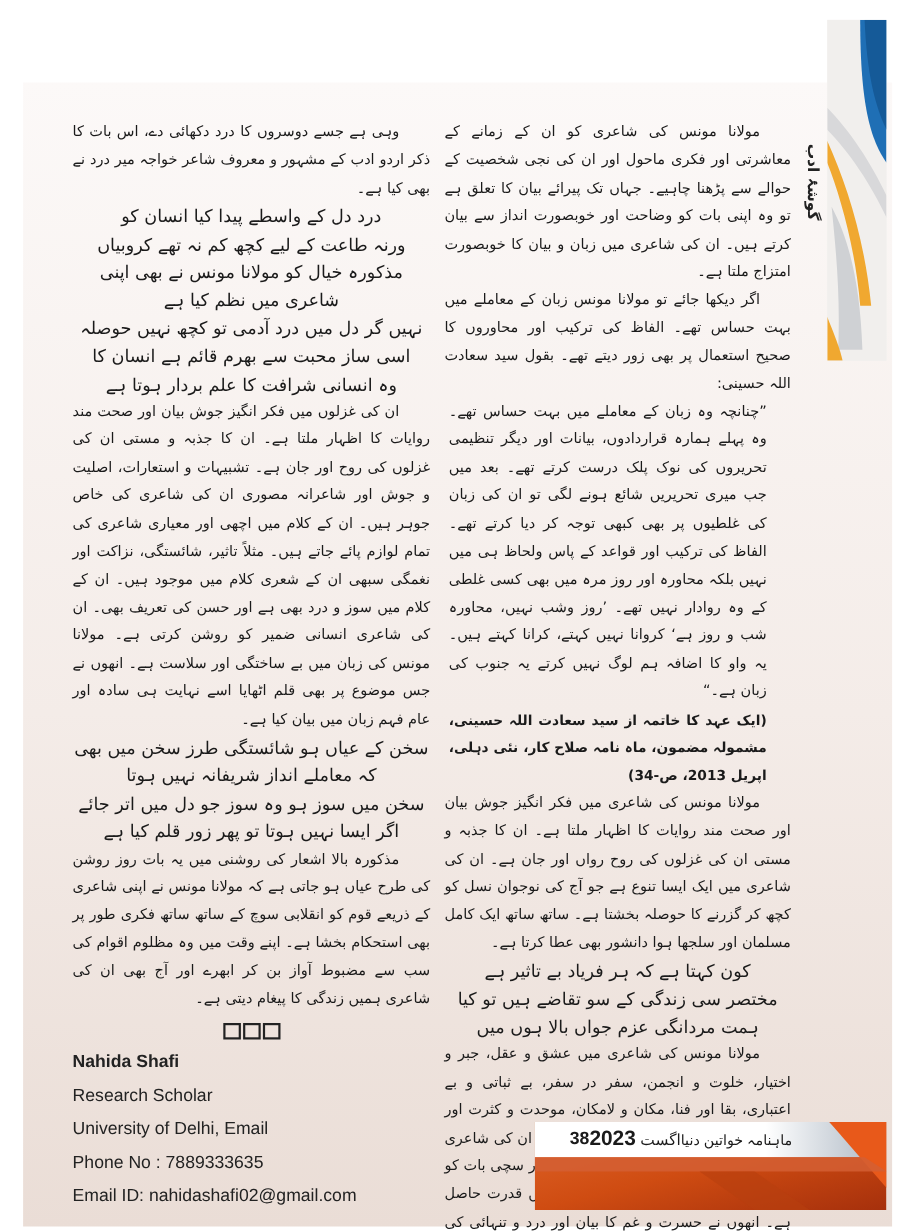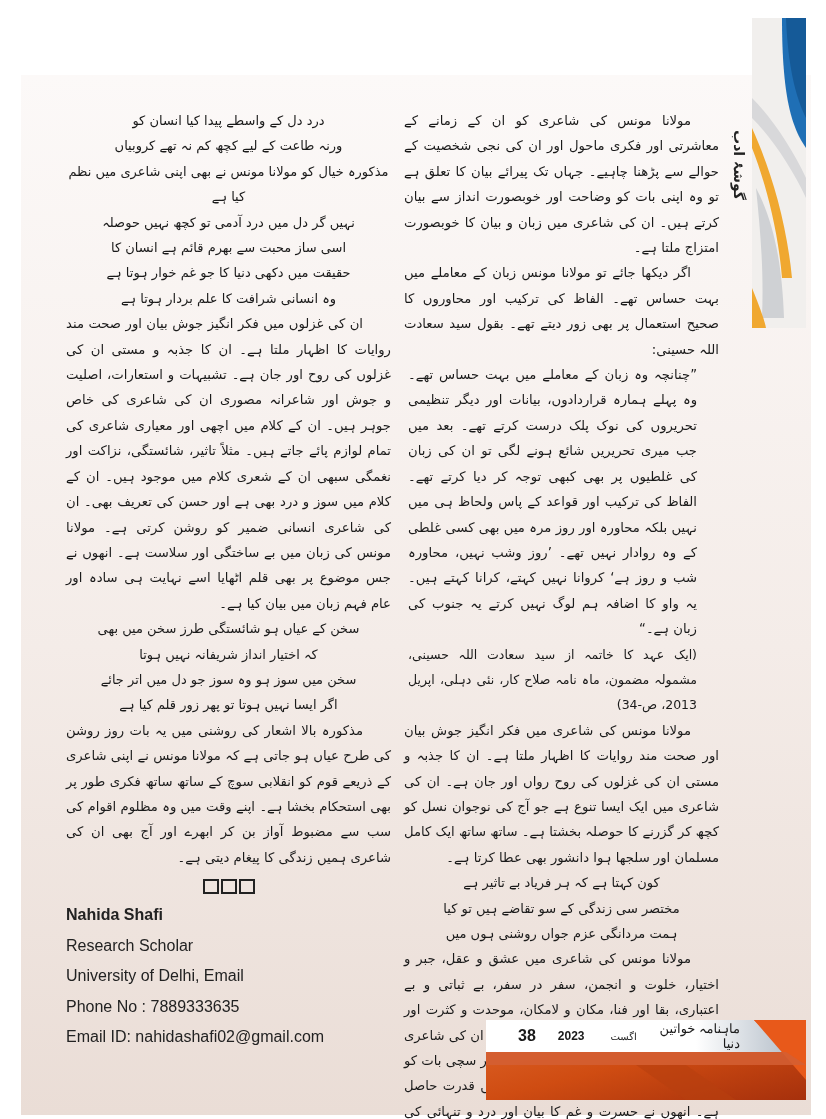--- a/index.html
+++ b/index.html
@@ -27,46 +27,46 @@
     white-space: nowrap; font-size: 14px; font-weight: bold; color: #222;
   }
   .col {
     position: absolute; direction: rtl; text-align: justify;
     font-size: 13.2px; line-height: 25.4px;
   }
   .col-right { left: 404px; top: 108px; width: 315px; }
   .col-left  { left: 66px;  top: 108px; width: 325px; }
   .col p { margin: 0; }
   .col p.indent { text-indent: 28px; }
-  .verse { text-align: center; margin: 0; font-size: 13px; line-height: 25.4px; }
+  .verse { text-align: center; margin: 0; font-size: 16px; line-height: 25.4px; }
   .quote { padding-right: 22px; padding-left: 4px; }
-  .ref { font-size: 12.5px; }
+  .ref { font-size: 12.5px; font-weight: bold; }
   .sep {
     text-align: center; direction: ltr; margin: 6px 0 4px;
     font-size: 15px; letter-spacing: 3px; line-height: 20px;
   }
   .sep span { display: inline-block; width: 12px; height: 11px; border: 2px solid #222; margin: 0 1px; vertical-align: middle; }
   .author {
     direction: ltr; text-align: left; font-family: "Liberation Sans", sans-serif;
     font-size: 16px; line-height: 30.5px; color: #222;
   }
   .author .name { font-weight: bold; }
   .footer {
     position: absolute; left: 486px; top: 1020px; width: 320px; height: 80px;
     overflow: hidden;
   }
   .footer svg { position: absolute; left: 0; top: 0; }
   .footer-info {
     position: absolute; left: 500px; top: 1022px; width: 240px; height: 28px;
-    display: flex; align-items: center; gap: 22px; direction: ltr;
+    display: flex; align-items: center; gap: 0; direction: ltr;
     font-family: "Liberation Sans", sans-serif;
   }
   .footer-info .mag { font-size: 13px; direction: rtl; }
-  .footer-info .month { font-size: 10px; direction: rtl; margin-left: 4px; }
-  .footer-info .year { font-size: 12px; font-weight: bold; }
+  .footer-info .month { font-size: 14px; direction: rtl; margin-left: 4px; }
+  .footer-info .year { font-size: 19px; font-weight: bold; }
   .footer-info .page { font-size: 16px; font-weight: bold; margin-left: 18px; }
 </style>
 </head>
 <body>
 
 <div class="panel"></div>
 
 <div class="strip">
   <svg width="54" height="310" viewBox="0 0 54 310">
     <rect x="0" y="0" width="54" height="310" fill="#f1efed"></rect>
@@ -84,35 +84,35 @@
 </div>
 
 <div class="col col-right">
   <p class="indent">مولانا مونس کی شاعری کو ان کے زمانے کے معاشرتی اور فکری ماحول اور ان کی نجی شخصیت کے حوالے سے پڑھنا چاہیے۔ جہاں تک پیرائے بیان کا تعلق ہے تو وہ اپنی بات کو وضاحت اور خوبصورت انداز سے بیان کرتے ہیں۔ ان کی شاعری میں زبان و بیان کا خوبصورت امتزاج ملتا ہے۔</p>
   <p class="indent">اگر دیکھا جائے تو مولانا مونس زبان کے معاملے میں بہت حساس تھے۔ الفاظ کی ترکیب اور محاوروں کا صحیح استعمال پر بھی زور دیتے تھے۔ بقول سید سعادت اللہ حسینی:</p>
   <p class="quote">”چنانچہ وہ زبان کے معاملے میں بہت حساس تھے۔ وہ پہلے ہمارہ قراردادوں، بیانات اور دیگر تنظیمی تحریروں کی نوک پلک درست کرتے تھے۔ بعد میں جب میری تحریریں شائع ہونے لگی تو ان کی زبان کی غلطیوں پر بھی کبھی توجہ کر دیا کرتے تھے۔ الفاظ کی ترکیب اور قواعد کے پاس ولحاظ ہی میں نہیں بلکہ محاورہ اور روز مرہ میں بھی کسی غلطی کے وہ روادار نہیں تھے۔ ’روز وشب نہیں، محاورہ شب و روز ہے‘ کروانا نہیں کہتے، کرانا کہتے ہیں۔ یہ واو کا اضافہ ہم لوگ نہیں کرتے یہ جنوب کی زبان ہے۔“</p>
   <p class="quote ref">(ایک عہد کا خاتمہ از سید سعادت اللہ حسینی، مشمولہ مضمون، ماہ نامہ صلاح کار، نئی دہلی، اپریل 2013، ص-34)</p>
   <p class="indent">مولانا مونس کی شاعری میں فکر انگیز جوش بیان اور صحت مند روایات کا اظہار ملتا ہے۔ ان کا جذبہ و مستی ان کی غزلوں کی روح رواں اور جان ہے۔ ان کی شاعری میں ایک ایسا تنوع ہے جو آج کی نوجوان نسل کو کچھ کر گزرنے کا حوصلہ بخشتا ہے۔ ساتھ ساتھ ایک کامل مسلمان اور سلجھا ہوا دانشور بھی عطا کرتا ہے۔</p>
   <p class="verse">کون کہتا ہے کہ ہر فریاد بے تاثیر ہے</p>
   <p class="verse">مختصر سی زندگی کے سو تقاضے ہیں تو کیا</p>
-  <p class="verse">ہمت مردانگی عزم جواں روشنی ہوں میں</p>
+  <p class="verse">ہمت مردانگی عزم جواں بالا ہوں میں</p>
   <p class="indent">مولانا مونس کی شاعری میں عشق و عقل، جبر و اختیار، خلوت و انجمن، سفر در سفر، بے ثباتی و بے اعتباری، بقا اور فنا، مکان و لامکان، موحدت و کثرت اور جز و کل کے مضامین کثرت سے ملتے ہیں۔ ان کی شاعری میں سادگی ایک خاص آرٹ ہے۔ سیدھی اور سچی بات کو مختصر ترین الفاظ میں بیان کرنے پر انہیں قدرت حاصل ہے۔ انھوں نے حسرت و غم کا بیان اور درد و تنہائی کی کیفیت کو بڑے پر اثر پیرائے میں بیان کیا ہے۔ انسان</p>
 </div>
 
 <div class="col col-left">
+  <p class="indent">وہی ہے جسے دوسروں کا درد دکھائی دے، اس بات کا ذکر اردو ادب کے مشہور و معروف شاعر خواجہ میر درد نے بھی کیا ہے۔</p>
   <p class="verse">درد دل کے واسطے پیدا کیا انسان کو</p>
   <p class="verse">ورنہ طاعت کے لیے کچھ کم نہ تھے کروبیاں</p>
   <p class="verse">مذکورہ خیال کو مولانا مونس نے بھی اپنی شاعری میں نظم کیا ہے</p>
   <p class="verse">نہیں گر دل میں درد آدمی تو کچھ نہیں حوصلہ</p>
   <p class="verse">اسی ساز محبت سے بھرم قائم ہے انسان کا</p>
-  <p class="verse">حقیقت میں دکھی دنیا کا جو غم خوار ہوتا ہے</p>
   <p class="verse">وہ انسانی شرافت کا علم بردار ہوتا ہے</p>
   <p class="indent">ان کی غزلوں میں فکر انگیز جوش بیان اور صحت مند روایات کا اظہار ملتا ہے۔ ان کا جذبہ و مستی ان کی غزلوں کی روح اور جان ہے۔ تشبیہات و استعارات، اصلیت و جوش اور شاعرانہ مصوری ان کی شاعری کی خاص جوہر ہیں۔ ان کے کلام میں اچھی اور معیاری شاعری کی تمام لوازم پائے جاتے ہیں۔ مثلاً تاثیر، شائستگی، نزاکت اور نغمگی سبھی ان کے شعری کلام میں موجود ہیں۔ ان کے کلام میں سوز و درد بھی ہے اور حسن کی تعریف بھی۔ ان کی شاعری انسانی ضمیر کو روشن کرتی ہے۔ مولانا مونس کی زبان میں بے ساختگی اور سلاست ہے۔ انھوں نے جس موضوع پر بھی قلم اٹھایا اسے نہایت ہی سادہ اور عام فہم زبان میں بیان کیا ہے۔</p>
   <p class="verse">سخن کے عیاں ہو شائستگی طرز سخن میں بھی</p>
-  <p class="verse">کہ اختیار انداز شریفانہ نہیں ہوتا</p>
+  <p class="verse">کہ معاملے انداز شریفانہ نہیں ہوتا</p>
   <p class="verse">سخن میں سوز ہو وہ سوز جو دل میں اتر جائے</p>
   <p class="verse">اگر ایسا نہیں ہوتا تو پھر زور قلم کیا ہے</p>
   <p class="indent">مذکورہ بالا اشعار کی روشنی میں یہ بات روز روشن کی طرح عیاں ہو جاتی ہے کہ مولانا مونس نے اپنی شاعری کے ذریعے قوم کو انقلابی سوچ کے ساتھ ساتھ فکری طور پر بھی استحکام بخشا ہے۔ اپنے وقت میں وہ مظلوم اقوام کی سب سے مضبوط آواز بن کر ابھرے اور آج بھی ان کی شاعری ہمیں زندگی کا پیغام دیتی ہے۔</p>
   <div class="sep">
     <span></span><span></span><span></span>
   </div>
   <div class="author">
     <div class="name">Nahida  Shafi</div>
     <div>Research  Scholar</div>
     <div>University of Delhi, Email</div>

